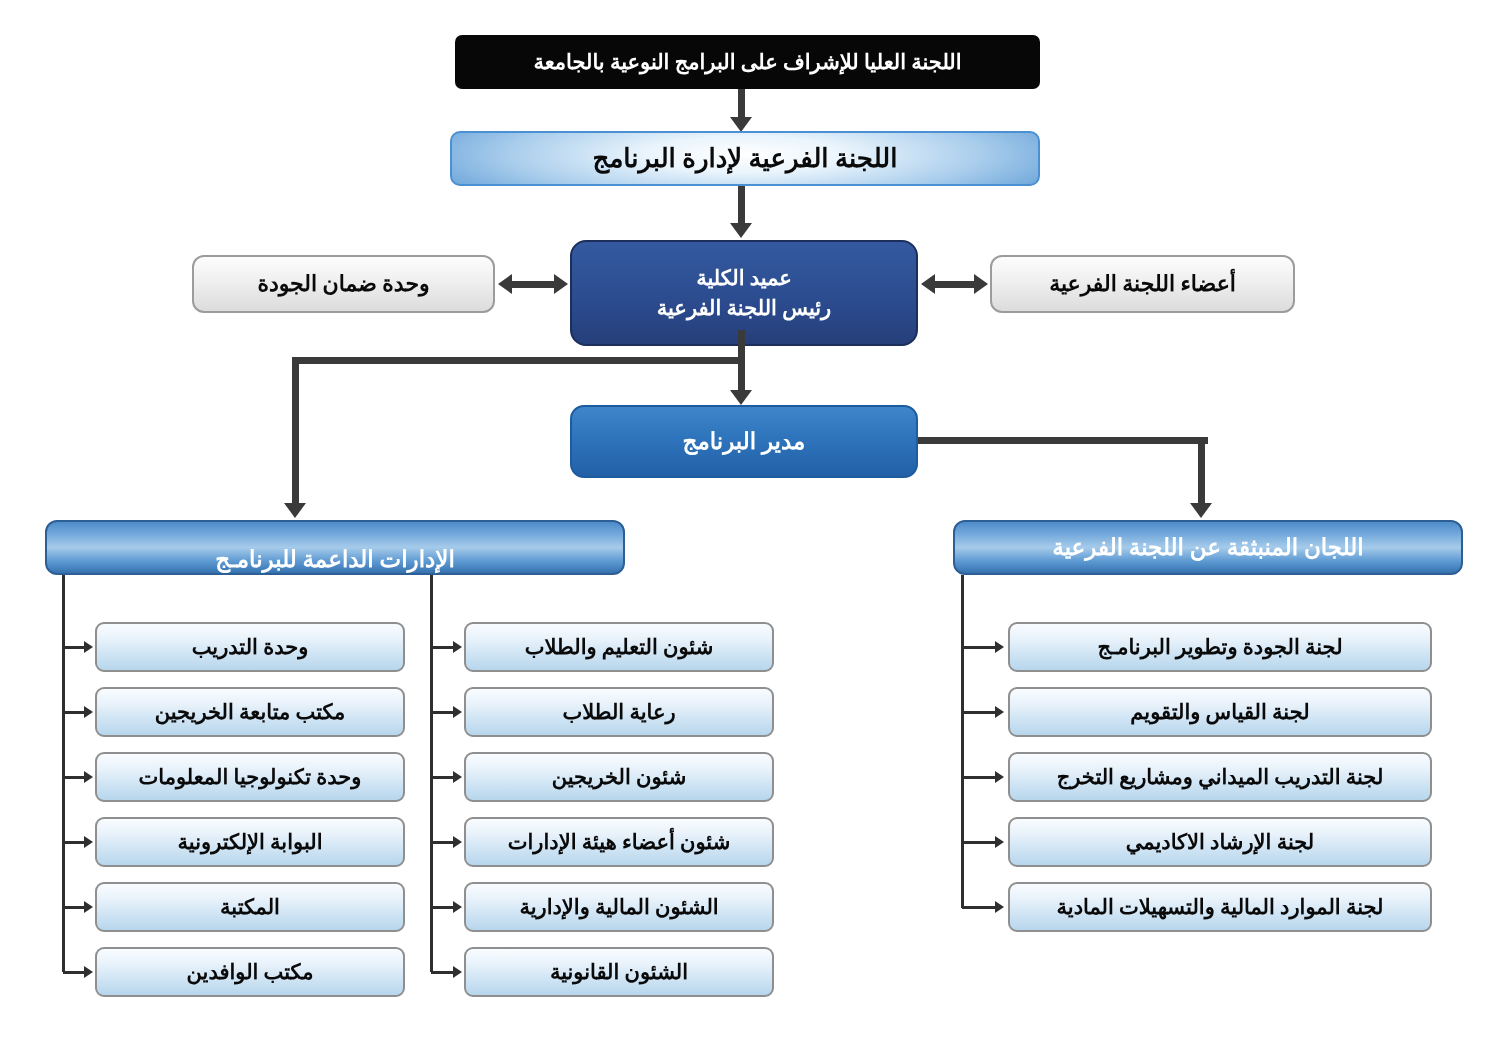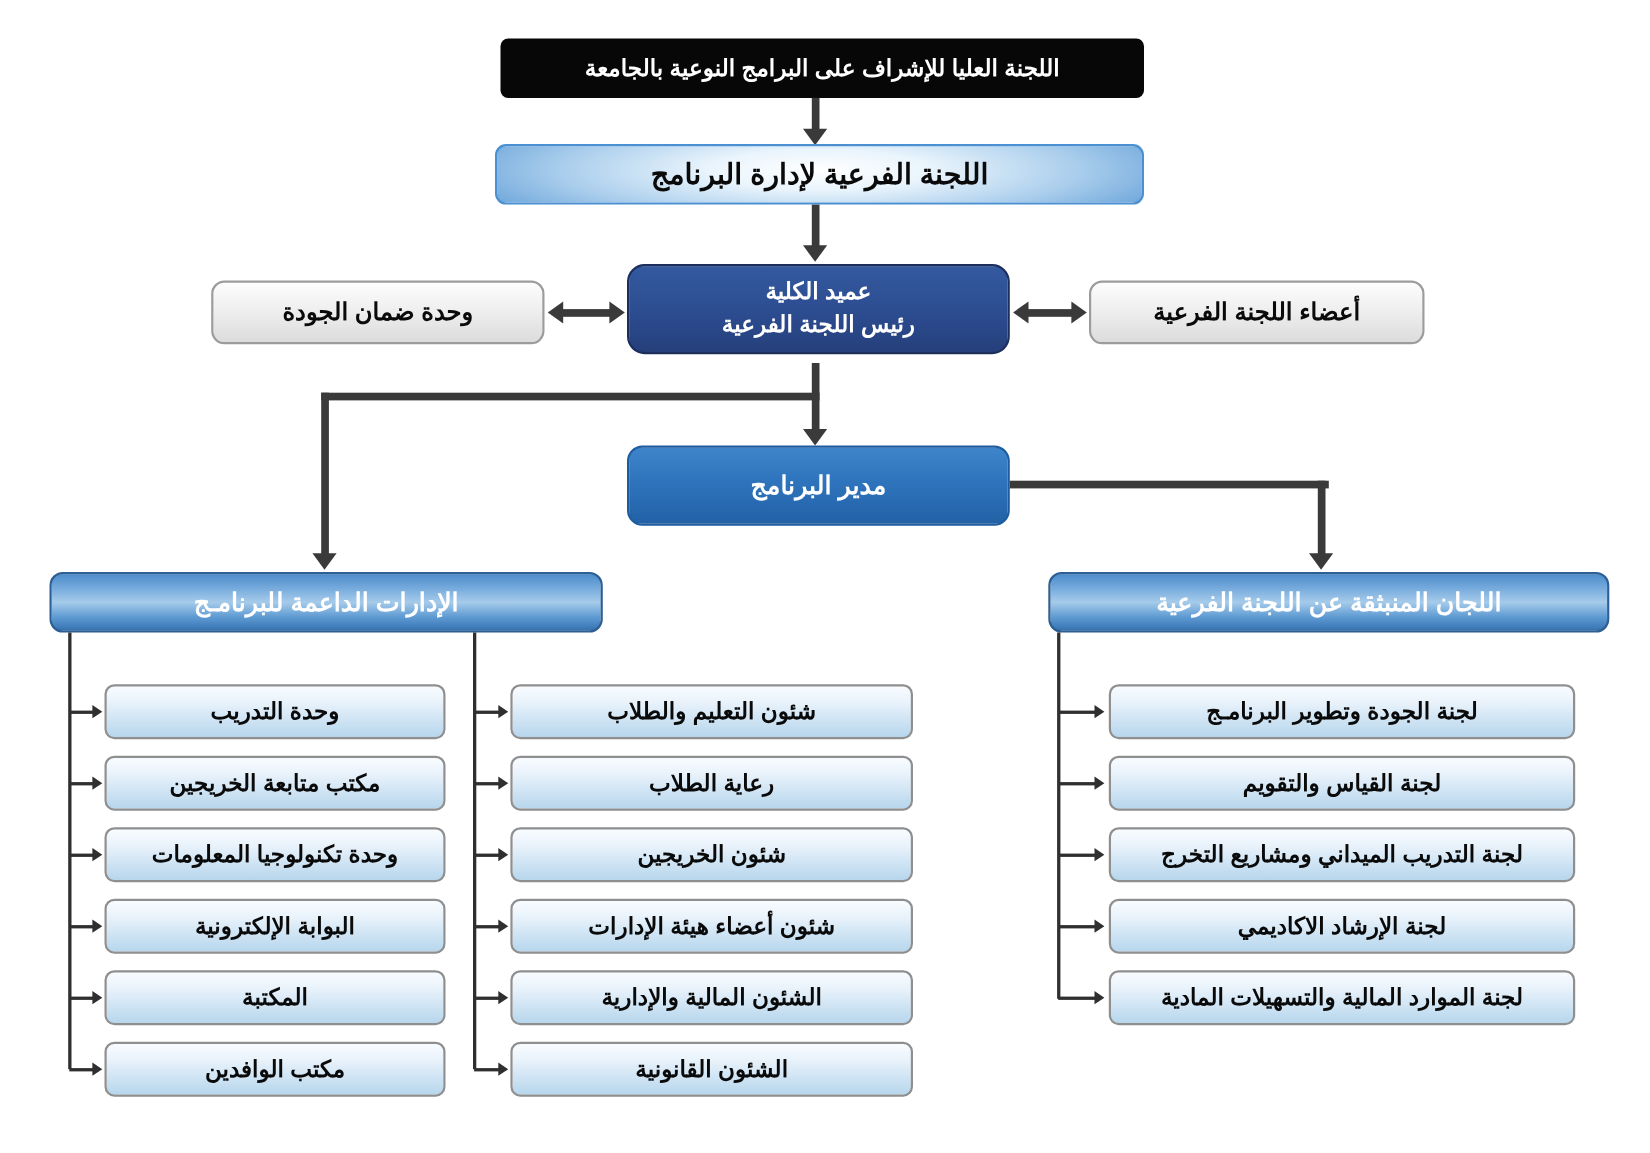--- a/index.html
+++ b/index.html
@@ -1,51 +1,51 @@
 <!DOCTYPE html>
 <html lang="ar" dir="rtl"><head>
 <meta charset="utf-8">
 <style>
   html,body{margin:0;padding:0;background:#ffffff;}
   #stage{
     position:relative;width:1500px;height:1048px;background:#ffffff;overflow:hidden;
-    font-family:Liberation Sans, sans-serif;direction:rtl;
+    font-family:Liberation Serif, serif;direction:rtl;
   }
   .box{position:absolute;display:flex;align-items:center;justify-content:center;
        text-align:center;font-weight:bold;box-sizing:border-box;}
   
   .top-box{left:455px;top:35px;width:585px;height:54px;background:#070707;color:#ffffff;
        border-radius:7px;font-size:21px;}
   
   .sub-bar{left:450px;top:131px;width:590px;height:55px;border-radius:10px;
        border:2px solid #4a90d2;color:#0a0a0a;font-size:26px;
        background:radial-gradient(ellipse 62% 130% at 50% 42%, #ffffff 0%, #e9f4fc 28%, #a9cdec 65%, #5f9dd6 100%);}
   
-  .dean-box{left:570px;top:240px;width:348px;height:82px;border-radius:16px;
+  .dean-box{left:570px;top:240px;width:348px;height:106px;border-radius:16px;
        border:2px solid #1c2f5c;color:#ffffff;font-size:21px;line-height:1.45;flex-direction:column;
        background:linear-gradient(180deg,#34599f 0%,#2c4c90 55%,#253f7a 100%);}
   
   .gray-box{height:58px;top:255px;border-radius:12px;border:2px solid #9c9c9c;color:#0a0a0a;font-size:22px;
        background:linear-gradient(180deg,#fdfdfd 0%,#efefef 45%,#dcdcdc 100%);}
   .gray-left{left:192px;width:303px;}
   .gray-right{left:990px;width:305px;justify-content:center;}
   
   .director-box{left:570px;top:405px;width:348px;height:73px;border-radius:14px;
        border:2px solid #1e5ca0;color:#ffffff;font-size:23px;
        background:linear-gradient(180deg,#3e85ca 0%,#2e74bc 45%,#2261a6 100%);}
   
   .header-box{top:520px;height:55px;border-radius:12px;border:2px solid #2e5f94;color:#ffffff;font-size:23px;
        background:linear-gradient(180deg,#4d8cc9 0%,#74a9dc 24%,#a6cbea 50%,#5f9bd3 76%,#3672b0 100%);}
-  .header-left{left:45px;width:503px;}
+  .header-left{left:45px;width:580px;align-items:flex-end;}
   .header-right{left:953px;width:510px;}
   
   .item{height:50px;border:2px solid #8f8f8f;border-radius:9px;color:#0a0a0a;font-size:21px;
        background:linear-gradient(180deg,#f8fcff 0%,#eaf3fb 30%,#cfe4f4 66%,#b7d6ec 100%);}
   .col1{left:95px;width:310px;}
-  .col2{left:464px;width:366px;}
+  .col2{left:464px;width:310px;}
   .colR{left:1008px;width:424px;}
   .row0{top:622px}.row1{top:687px}.row2{top:752px}.row3{top:817px}.row4{top:882px}.row5{top:947px}
   
   .vline,.hline{position:absolute;background:#3a3a3a;}
   .vline{width:7px;}
   .hline{height:7px;}
   .tline{position:absolute;background:#2f2f2f;}
   .head-down{position:absolute;width:0;height:0;border-left:11px solid transparent;
        border-right:11px solid transparent;border-top:15px solid #3a3a3a;}
   .dbl{position:absolute;height:21px;}

